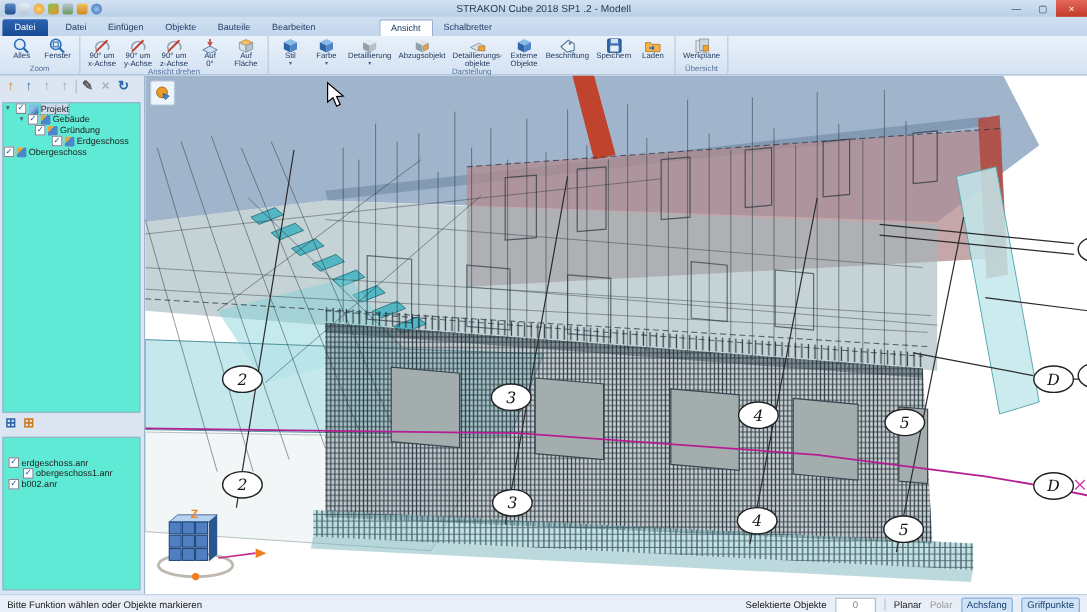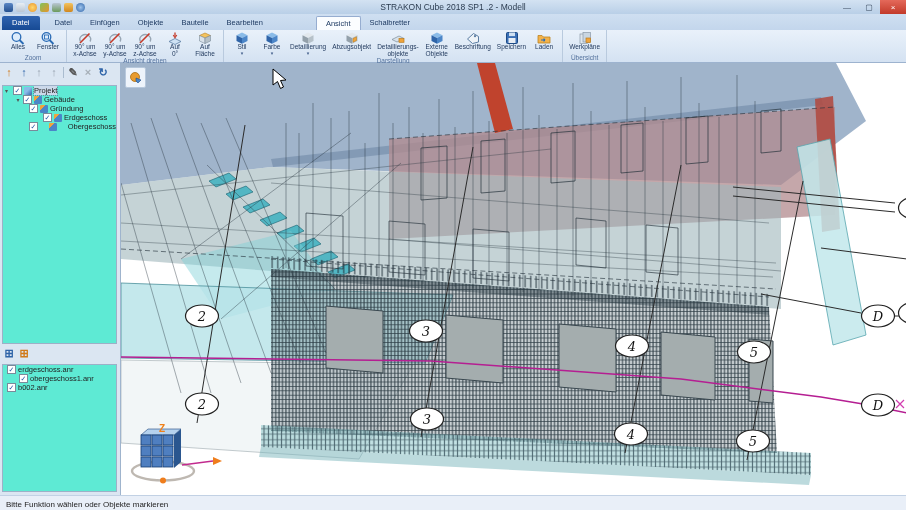--- a/index.html
+++ b/index.html
@@ -332,34 +332,34 @@
         <div class="trow" style="padding-left:26px;">
           <span class="cb"></span>
           <span class="ticon fl"></span>
           <span class="tlabel">Gründung</span>
         </div>
         <div class="trow" style="padding-left:40px;">
           <span class="cb"></span>
           <span class="ticon fl"></span>
           <span class="tlabel">Erdgeschoss</span>
         </div>
-        <div class="trow" style="padding-left:26px;justify-content:space-between;">
+        <div class="trow" style="">
           <span class="cb"></span>
           <span class="ticon fl"></span>
           <span class="tlabel">Obergeschoss</span>
         </div>
       </div>
 
       <div class="ptb" style="top:284px;">
         <span class="pt" style="color:#2f64a8;">⊞</span>
         <span class="pt" style="color:#d07a1a;">⊞</span>
       </div>
 
       <div class="pbox filesbox">
-        <div class="trow" style="padding-left:4px;">
+        <div class="trow" style="padding-left:4px;margin-top:16px;">
           <span class="cb"></span>
           <span class="tlabel">erdgeschoss.anr</span>
         </div>
         <div class="trow" style="padding-left:16px;">
           <span class="cb"></span>
           <span class="tlabel">obergeschoss1.anr</span>
         </div>
         <div class="trow" style="padding-left:4px;">
           <span class="cb"></span>
           <span class="tlabel">b002.anr</span>
@@ -510,15 +510,24 @@
         <svg width="13" height="13">
           <circle cx="6" cy="6" r="4.5" fill="#e89b2e" stroke="#a96c12" stroke-width="0.8"></circle>
           <polygon points="7,7 12,9 9,12 7,10" fill="#4a86c8" stroke="#1d4a85" stroke-width="0.6"></polygon>
         </svg>
       </div>
     </div>
   </div>
 
   <div class="statusbar">
     <span class="smsg">Bitte Funktion wählen oder Objekte markieren</span>
+    <div class="sright">
+      <span>Selektierte Objekte</span>
+      <span class="scount">0</span>
+      <span class="ssep"></span>
+      <span class="st-on">Planar</span>
+      <span class="st-off">Polar</span>
+      <span class="chip">Achsfang</span>
+      <span class="chip">Griffpunkte</span>
+    </div>
   </div>
 
 </div>
 
 </body></html>

